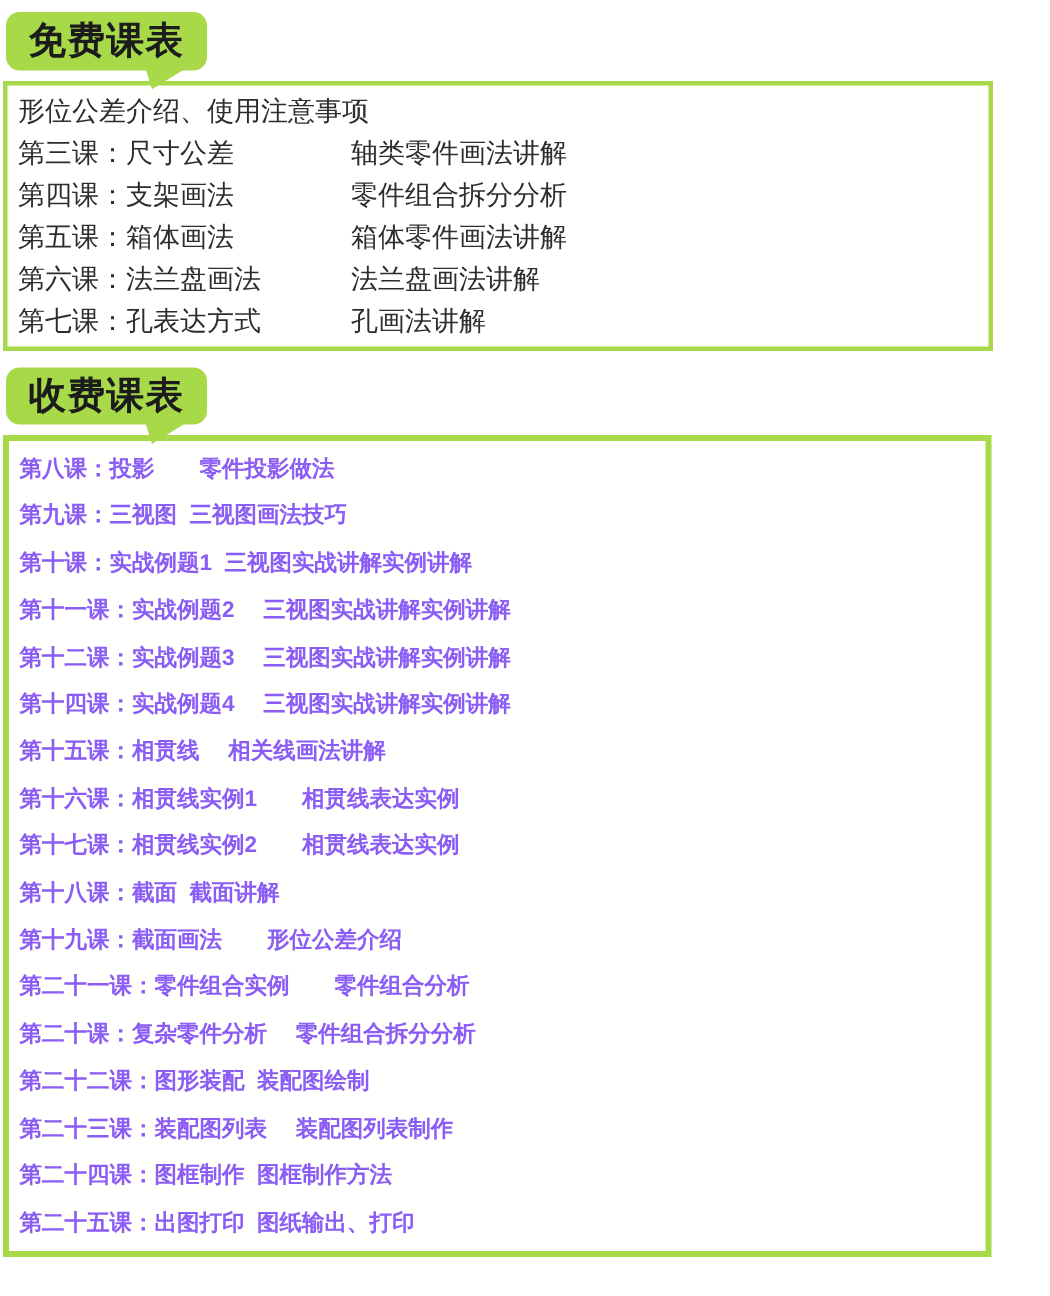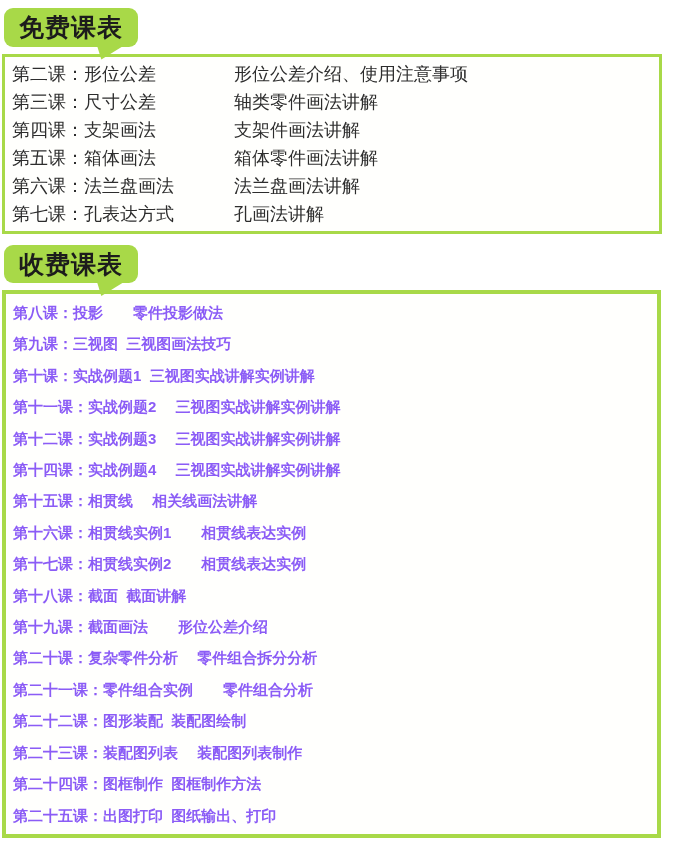--- a/index.html
+++ b/index.html
@@ -40,30 +40,29 @@
 
 <div class="page">
 
   <section>
     <div class="bubble">
       <span>免费课表</span>
       <span class="tail"></span>
     </div>
     <div class="box box-free" id="free-rows">
         <div class="frow">
-          <span class="ct">第二课：形位公差</span>
           <span class="cd">形位公差介绍、使用注意事项</span>
         </div>
         <div class="frow">
           <span class="ct">第三课：尺寸公差</span>
           <span class="cd">轴类零件画法讲解</span>
         </div>
         <div class="frow">
           <span class="ct">第四课：支架画法</span>
-          <span class="cd">支架件画法讲解</span>
+          <span class="cd">零件组合拆分分析</span>
         </div>
         <div class="frow">
           <span class="ct">第五课：箱体画法</span>
           <span class="cd">箱体零件画法讲解</span>
         </div>
         <div class="frow">
           <span class="ct">第六课：法兰盘画法</span>
           <span class="cd">法兰盘画法讲解</span>
         </div>
         <div class="frow">
@@ -83,22 +82,22 @@
         <div class="prow">第九课：三视图  三视图画法技巧</div>
         <div class="prow">第十课：实战例题1  三视图实战讲解实例讲解</div>
         <div class="prow">第十一课：实战例题2　 三视图实战讲解实例讲解</div>
         <div class="prow">第十二课：实战例题3　 三视图实战讲解实例讲解</div>
         <div class="prow">第十四课：实战例题4　 三视图实战讲解实例讲解</div>
         <div class="prow">第十五课：相贯线　 相关线画法讲解</div>
         <div class="prow">第十六课：相贯线实例1　　相贯线表达实例</div>
         <div class="prow">第十七课：相贯线实例2　　相贯线表达实例</div>
         <div class="prow">第十八课：截面  截面讲解</div>
         <div class="prow">第十九课：截面画法　　形位公差介绍</div>
+        <div class="prow">第二十一课：零件组合实例　　零件组合分析</div>
         <div class="prow">第二十课：复杂零件分析　 零件组合拆分分析</div>
-        <div class="prow">第二十一课：零件组合实例　　零件组合分析</div>
         <div class="prow">第二十二课：图形装配  装配图绘制</div>
         <div class="prow">第二十三课：装配图列表　 装配图列表制作</div>
         <div class="prow">第二十四课：图框制作  图框制作方法</div>
         <div class="prow">第二十五课：出图打印  图纸输出、打印</div>
       </div>
   </section>
 
 </div>
 
 </body></html>

